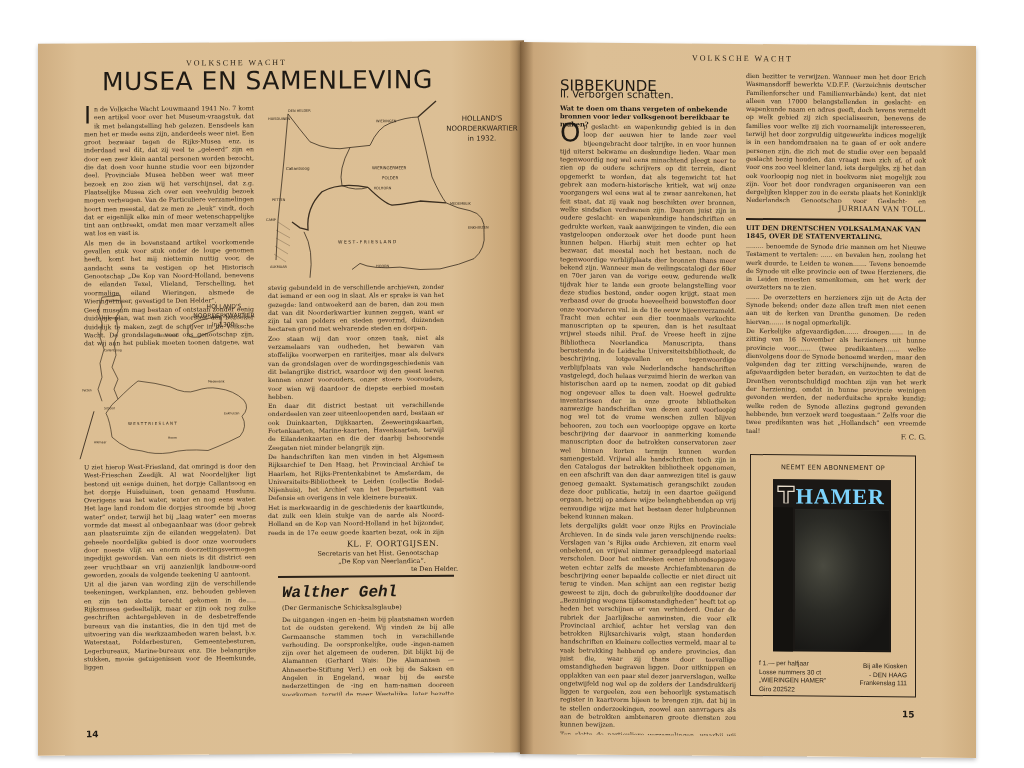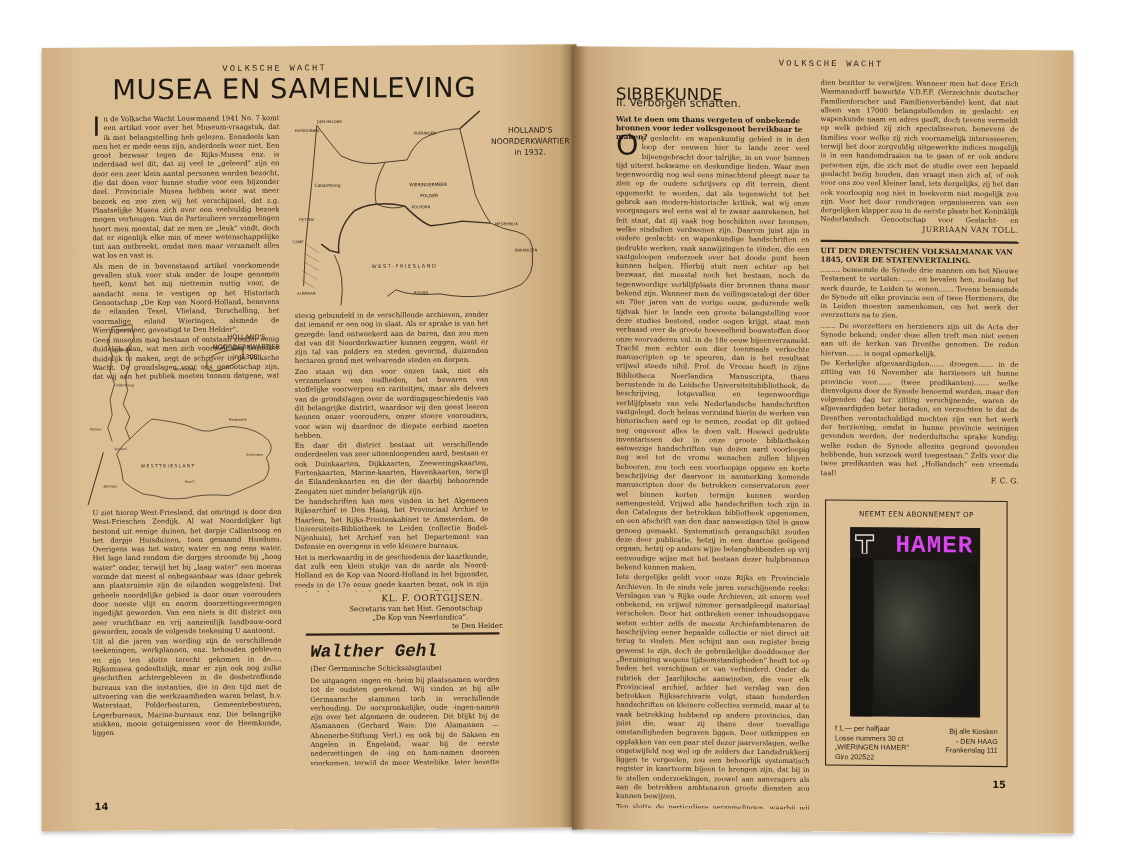--- a/index.html
+++ b/index.html
@@ -5,38 +5,38 @@
   html,body{margin:0;padding:0;background:#ffffff;}
   body{width:1024px;height:768px;position:relative;overflow:hidden;font-family:"DejaVu Serif",serif;}
   .spread{position:absolute;left:0;top:0;width:1024px;height:768px;}
   .page{position:absolute;background:#d9b98e;box-shadow:0 2px 4px rgba(0,0,0,0.25);}
   .page-left{left:38px;top:42px;width:486px;height:712px;
     background:linear-gradient(90deg,#cfae82 0%,#dcbe93 8%,#dcbf95 85%,#c9a677 97%,#8a6a45 100%);
     transform:skew(0deg,-0.4deg);}
   .page-right{left:520px;top:44px;width:456px;height:712px;
     background:linear-gradient(90deg,#7a5c3a 0%,#c9a67a 3%,#dcbf95 15%,#dbbd92 92%,#cfae80 100%);
     transform:skew(0deg,0.5deg);}
-  .running-head{position:absolute;font-family:Liberation Mono, monospace;font-size:8px;letter-spacing:2px;color:#2d2419;margin-left:16px;}
+  .running-head{position:absolute;font-family:Liberation Serif, serif;font-size:8px;letter-spacing:2px;color:#2d2419;}
   .title{position:absolute;font-family:"DejaVu Sans",sans-serif;color:#1f1a14;font-weight:normal;}
   .col{position:absolute;font-size:6.2px;line-height:8.3px;color:#2b2218;text-align:justify;overflow:hidden;}
   .col p{margin:0 0 1px 0;text-indent:0;}
   .dropcap{float:left;font-family:"DejaVu Sans",sans-serif;font-size:24px;line-height:20px;margin:0 3px 0 0;color:#1f1a14;}
   .map{position:absolute;}
   .map svg{width:100%;height:100%;}
   .maplabel{font-family:"DejaVu Sans",sans-serif;fill:#2b2218;}
   .rule{position:absolute;height:2px;background:#2b2218;}
   .sig{position:absolute;font-size:7px;color:#2b2218;text-align:right;}
   .pagenum{position:absolute;font-family:"DejaVu Sans",sans-serif;font-weight:bold;font-size:9px;color:#1f1a14;}
   .script-title{position:absolute;font-family:Liberation Mono, monospace;font-style:italic;font-weight:bold;font-size:16px;color:#1f1a14;}
   .subtitle{position:absolute;font-family:"DejaVu Sans",sans-serif;color:#1f1a14;}
   .ad{position:absolute;border:1.5px solid #2b2218;}
   .ad-head{position:absolute;left:0;right:0;text-align:center;font-family:"DejaVu Sans",sans-serif;font-size:6.5px;letter-spacing:0.3px;color:#2b2218;}
   .ad-cover{position:absolute;background:#1b1815;}
   .ad-cover .mast{position:absolute;left:0;right:0;top:0;height:28px;background:#1b1815;}
-  .ad-cover .mast-text{position:absolute;right:6px;top:4px;font-family:Liberation Mono, monospace;font-weight:bold;font-size:22px;letter-spacing:1px;color:#d946ef;}
+  .ad-cover .mast-text{position:absolute;right:6px;top:4px;font-family:Liberation Serif, serif;font-weight:bold;font-size:22px;letter-spacing:1px;color:#7dd3fc;}
   .ad-cover .cross{position:absolute;left:3px;top:4px;width:20px;height:20px;}
   .ad-cover .photo{position:absolute;left:22px;right:2px;top:30px;bottom:2px;
      background:radial-gradient(ellipse at 30% 40%,#4a4a40 0%,#2a2a25 40%,#161513 80%),linear-gradient(180deg,#3b3b36 0%,#23221f 100%);}
   .ad-cover .strip{position:absolute;left:0;top:28px;bottom:0;width:20px;background:#14120f;}
   .ad-foot{position:absolute;font-family:Liberation Sans, sans-serif;font-size:6.5px;line-height:8.5px;color:#2b2218;}
   .hl{position:absolute;font-family:"DejaVu Serif",serif;font-weight:bold;font-size:6.6px;line-height:8px;color:#1f1a14;}
 </style>
 </head>
 <body>
 

